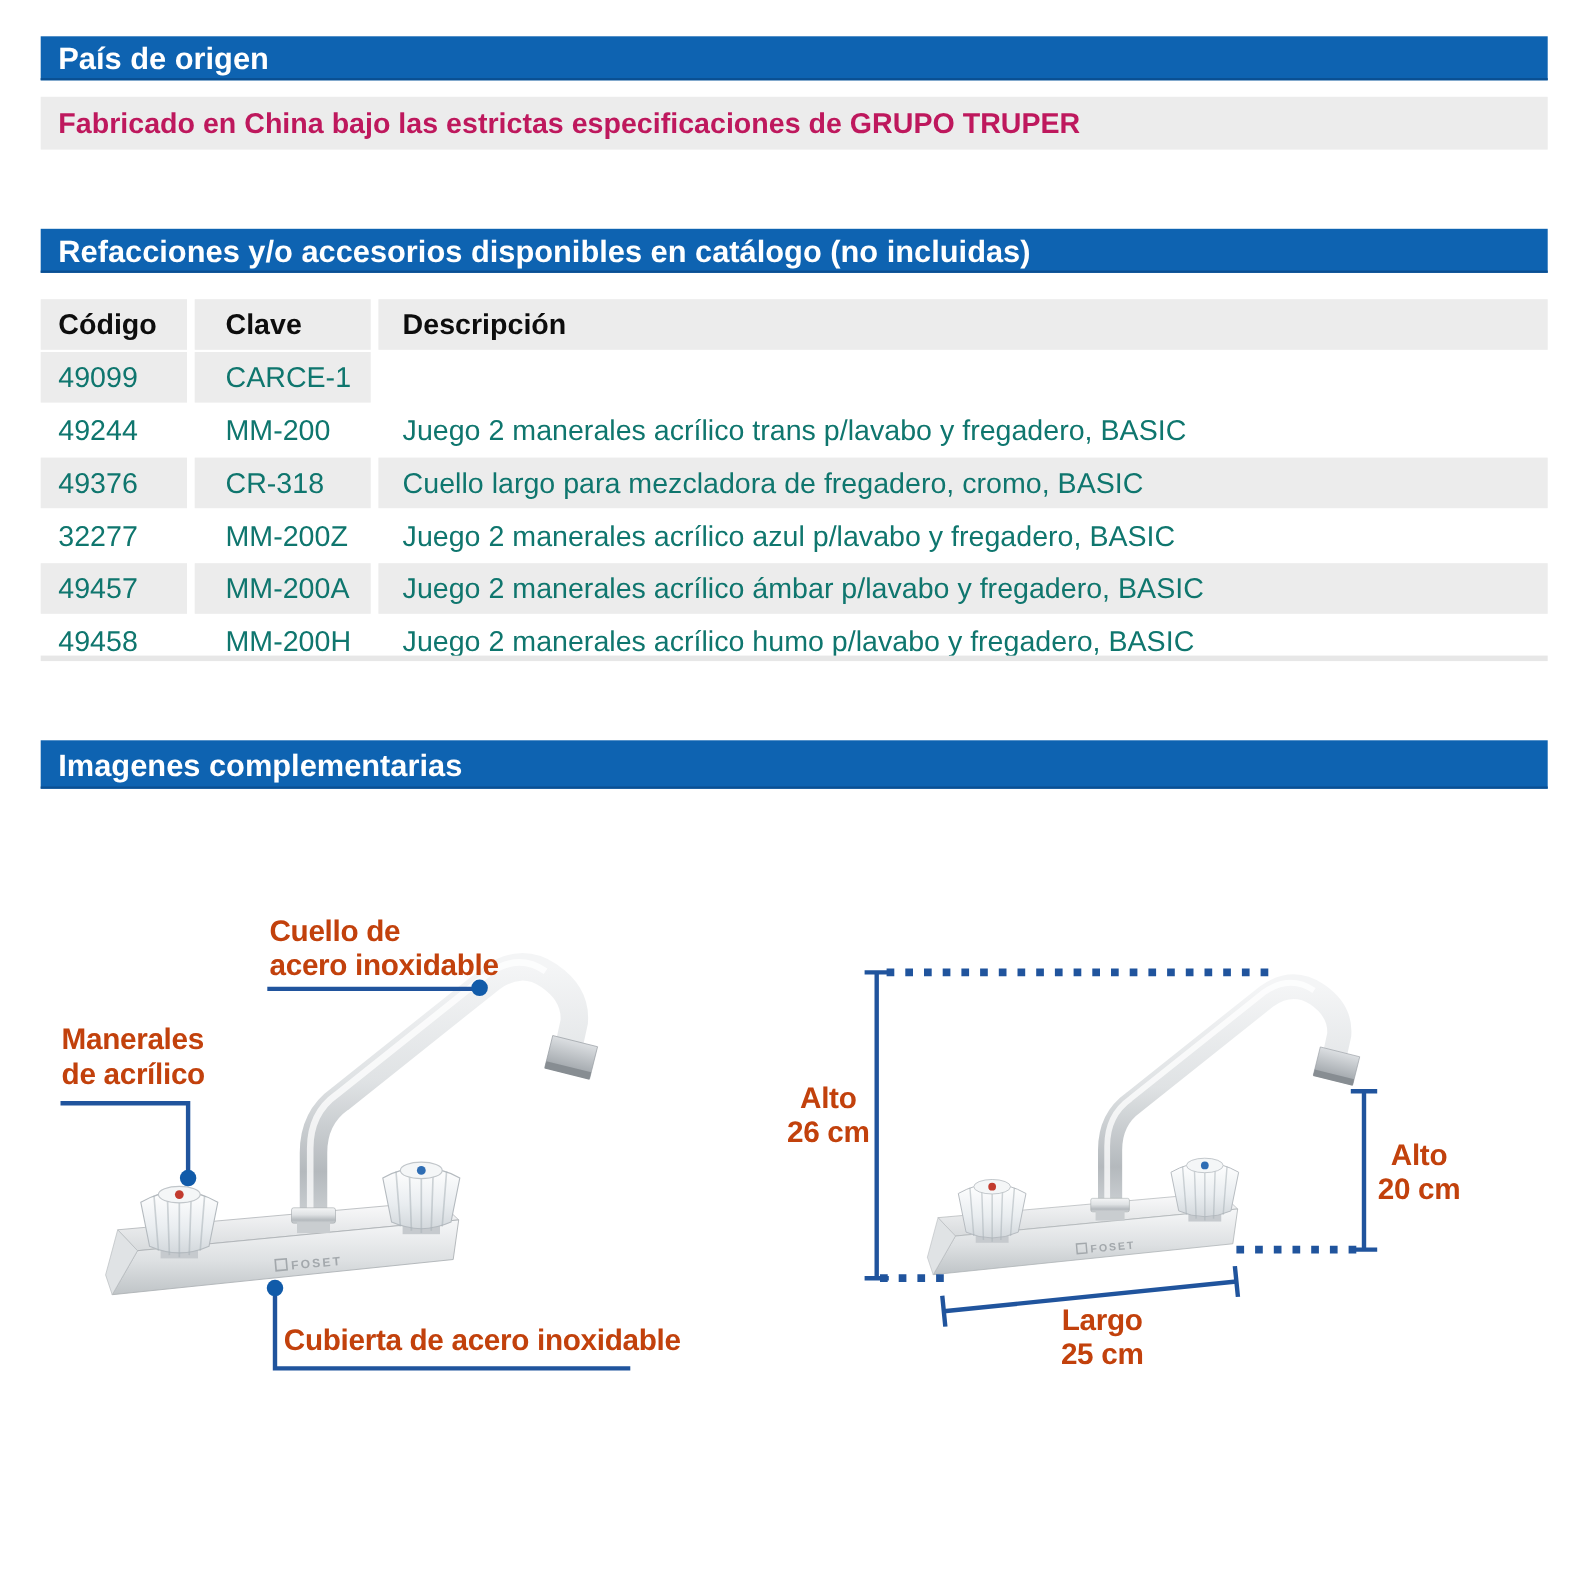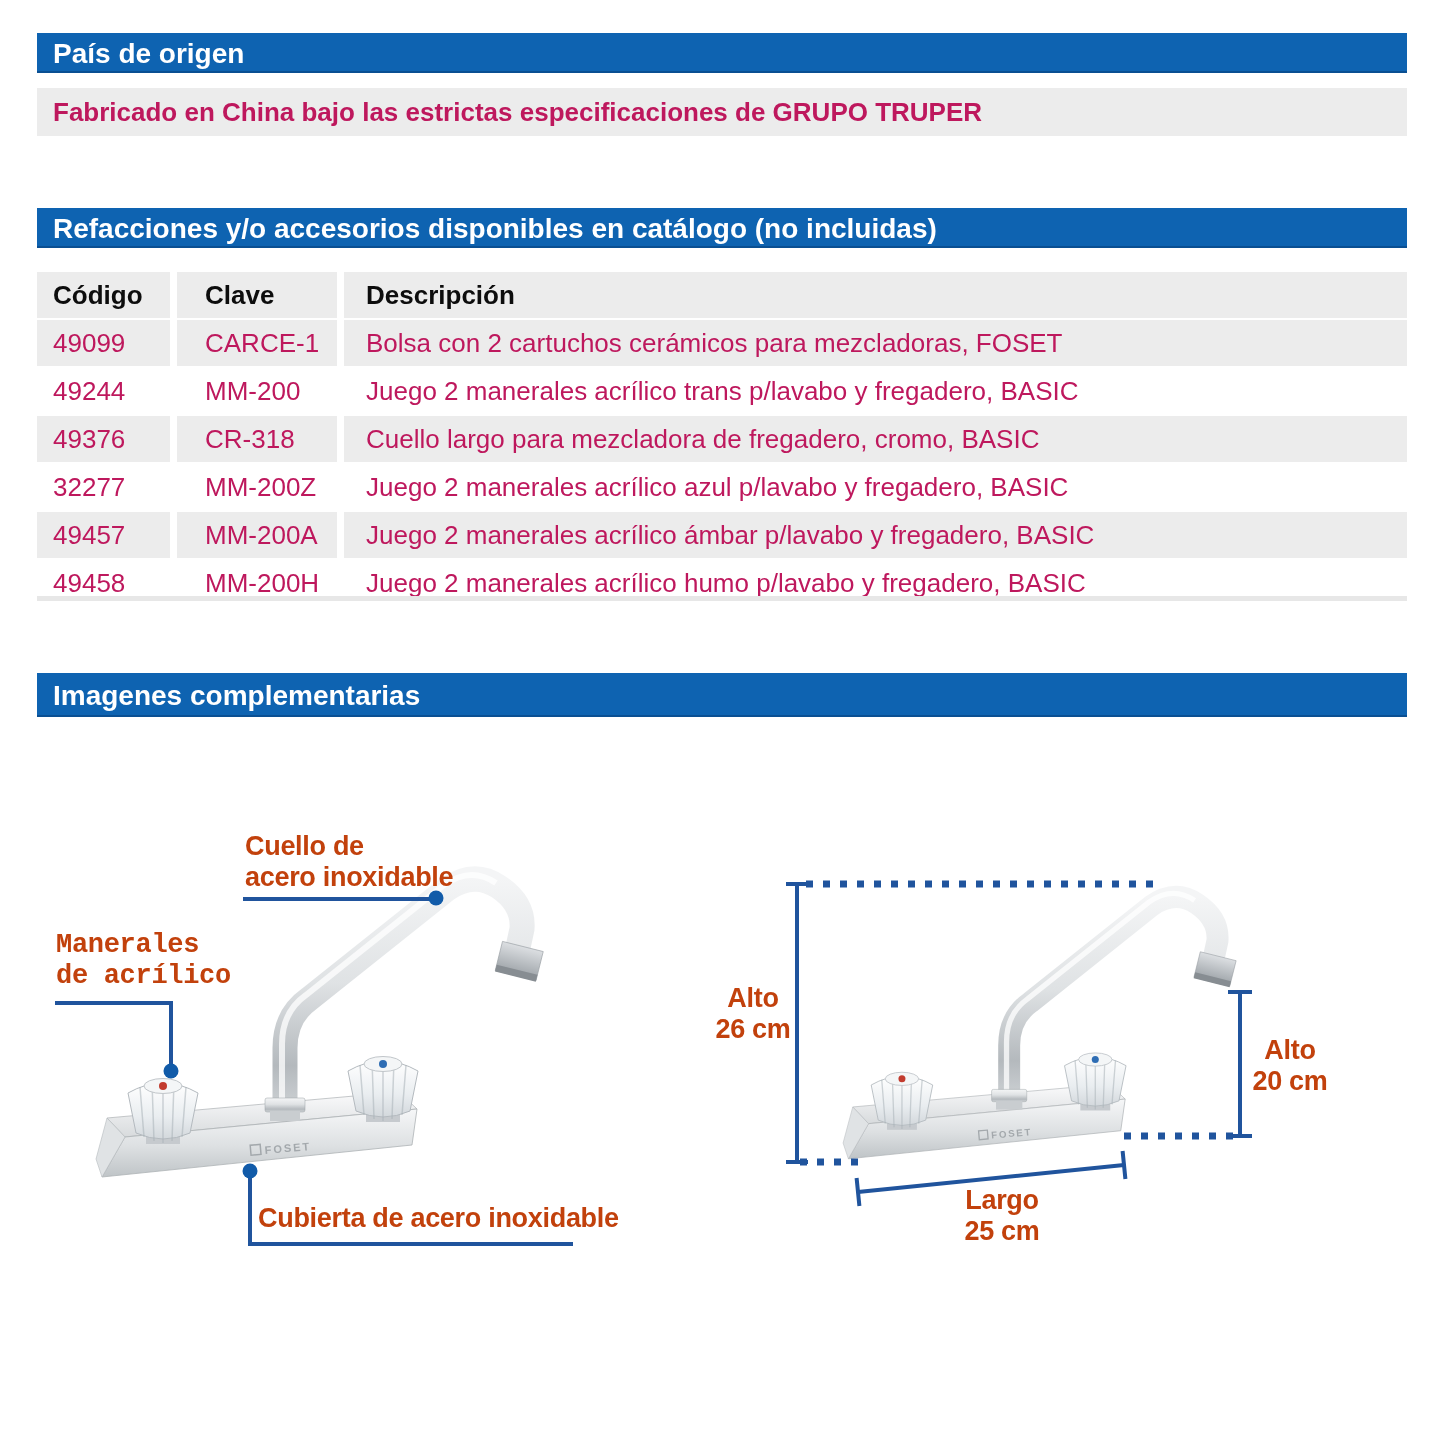--- a/index.html
+++ b/index.html
@@ -4,21 +4,21 @@
 <style>
   html,body{margin:0;padding:0;background:#fff;}
   .page{position:relative;width:1445px;height:1445px;background:#fff;overflow:hidden;
         font-family:"Liberation Sans",sans-serif;color:#111;}
   .bluebar{position:absolute;left:37px;width:1370px;height:40px;background:#0e63b1;
            color:#fff;font-weight:bold;font-size:28px;line-height:41px;padding-left:16px;
            box-sizing:border-box;border-bottom:2px solid #0a4f92;}
   .grayband{position:absolute;left:37px;width:1370px;height:48px;background:#ececec;
             font-weight:bold;font-size:26px;line-height:48px;padding-left:16px;box-sizing:border-box;color:#be185d;}
   .table{position:absolute;left:37px;top:272px;width:1370px;}
-  .trow{display:flex;gap:7px;height:46px;margin-bottom:2px;font-size:26px;line-height:46px;color:#be185d;}
+  .trow{display:flex;gap:7px;height:46px;margin-bottom:2px;font-size:26px;line-height:46px;color:#0f766e;}
   .tc1{width:133px;padding-left:16px;box-sizing:border-box;}
   .tc2{width:160px;padding-left:28px;box-sizing:border-box;}
   .tc3{flex:1;padding-left:22px;box-sizing:border-box;}
   .shade .tc1,.shade .tc2,.shade .tc3{background:#ececec;}
   .thead{font-weight:bold;color:#0d0d0d;}
   .strip{position:absolute;left:37px;top:596px;width:1370px;height:5px;background:#e7e7e7;}
   .fig-label{position:absolute;font-weight:bold;font-size:27px;line-height:31px;color:#c2410c;letter-spacing:-0.3px;z-index:2;}
   .center{text-align:center;}
   svg.overlay{position:absolute;left:0;top:0;z-index:1;}
 </style>
@@ -40,21 +40,20 @@
 
   <div class="table">
     <div class="trow thead shade">
       <div class="tc1">Código</div>
       <div class="tc2">Clave</div>
       <div class="tc3">Descripción</div>
     </div>
     <div class="trow shade">
       <div class="tc1">49099</div>
       <div class="tc2">CARCE-1</div>
-      <div class="tc3">Bolsa con 2 cartuchos cerámicos para mezcladoras, FOSET</div>
     </div>
     <div class="trow">
       <div class="tc1">49244</div>
       <div class="tc2">MM-200</div>
       <div class="tc3">Juego 2 manerales acrílico trans p/lavabo y fregadero, BASIC</div>
     </div>
     <div class="trow shade">
       <div class="tc1">49376</div>
       <div class="tc2">CR-318</div>
       <div class="tc3">Cuello largo para mezcladora de fregadero, cromo, BASIC</div>
@@ -78,21 +77,21 @@
   <div class="strip"></div>
 
   <div class="bluebar" style="top:673px;height:44px;line-height:45px;">
     <span>Imagenes complementarias</span>
   </div>
 
   <div class="fig-label" style="left:245px;top:831px;">
     <div>Cuello de</div>
     <div>acero inoxidable</div>
   </div>
-  <div class="fig-label" style="left:56px;top:930px;font-family:Liberation Mono, monospace;">
+  <div class="fig-label" style="left:56px;top:930px;">
     <div>Manerales</div>
     <div>de acrílico</div>
   </div>
   <div class="fig-label" style="left:258px;top:1203px;">
     <span>Cubierta de acero inoxidable</span>
   </div>
   <div class="fig-label center" style="left:712px;top:983px;width:82px;">
     <div>Alto</div>
     <div>26 cm</div>
   </div>

